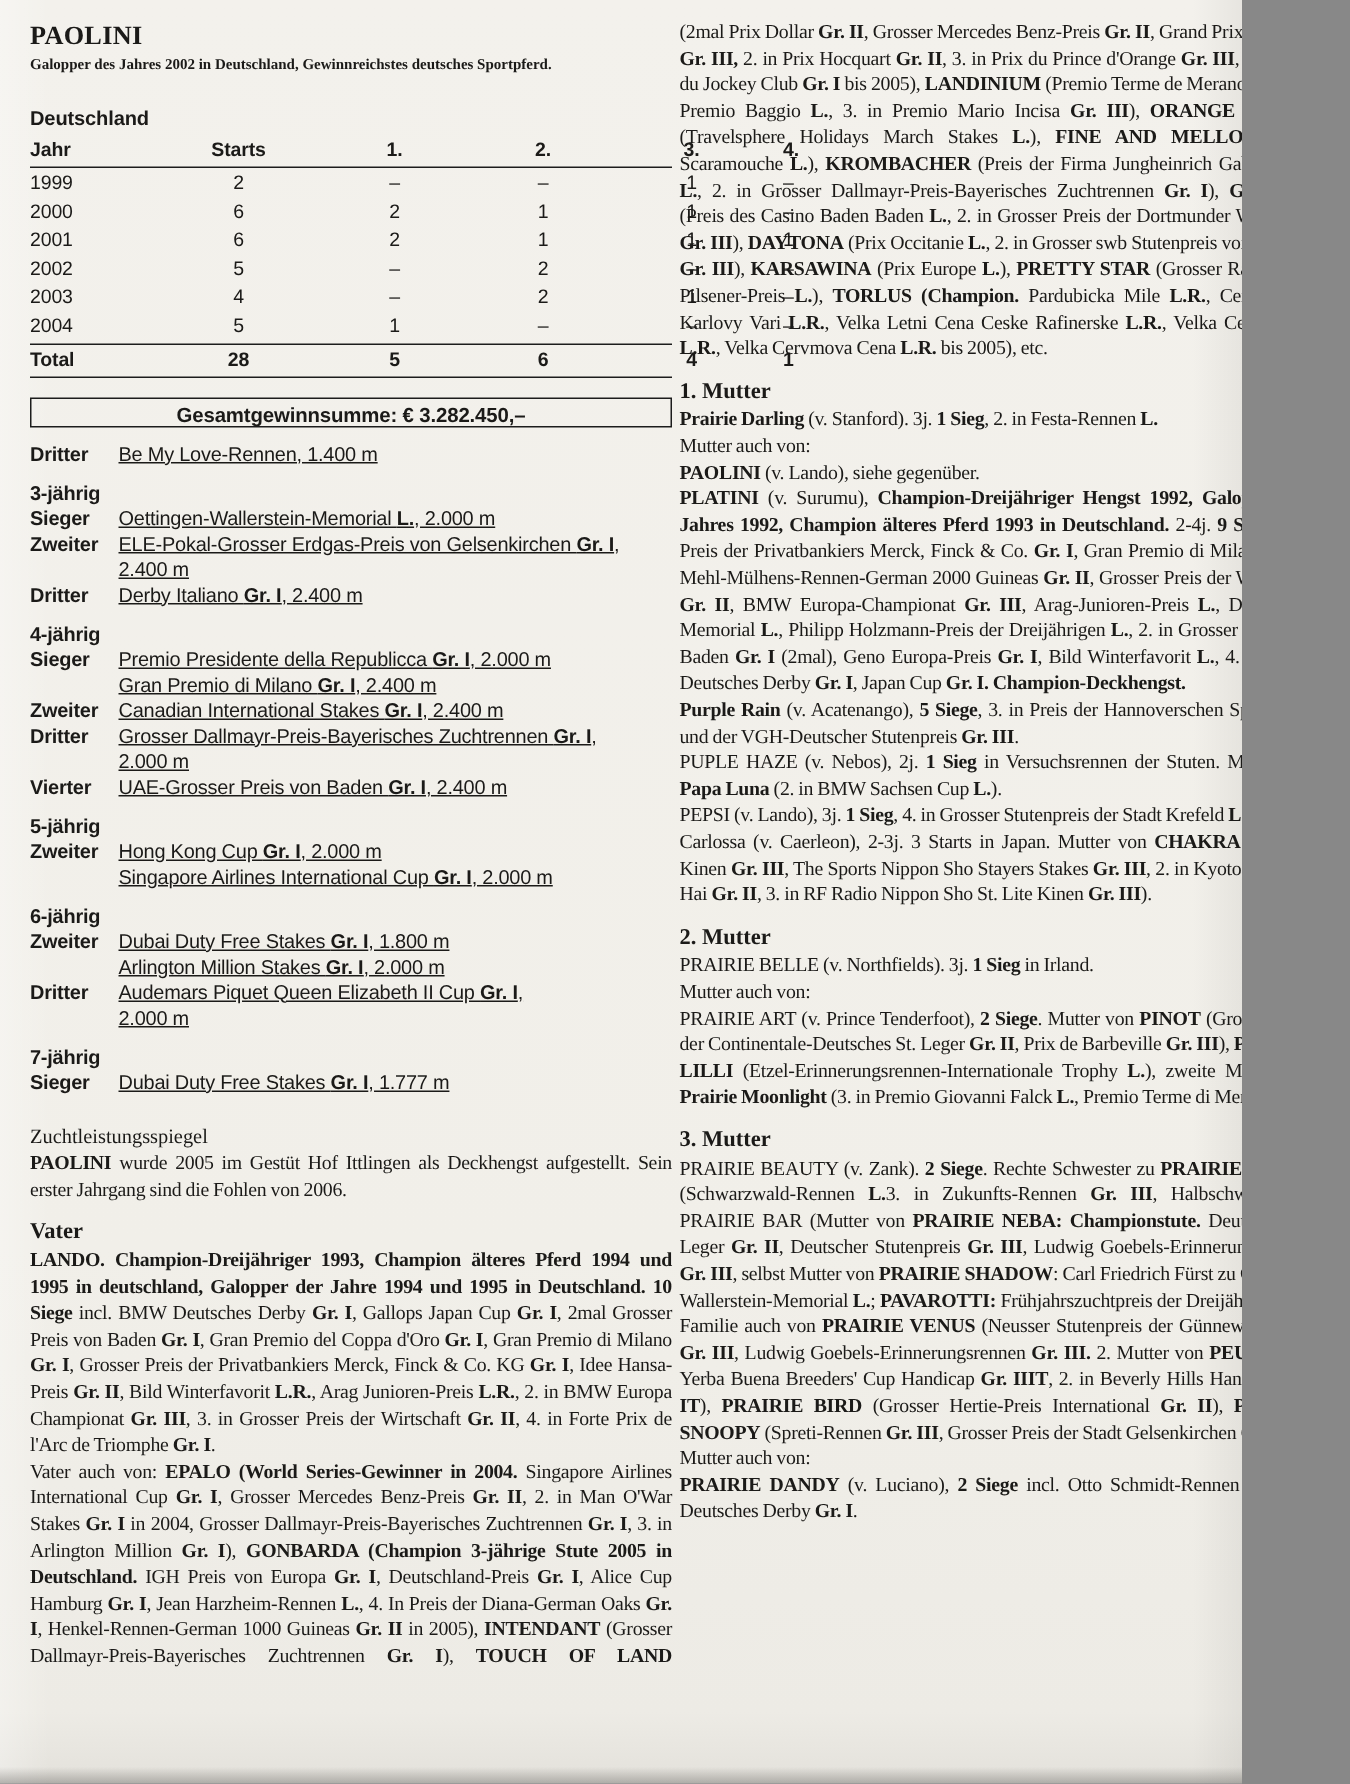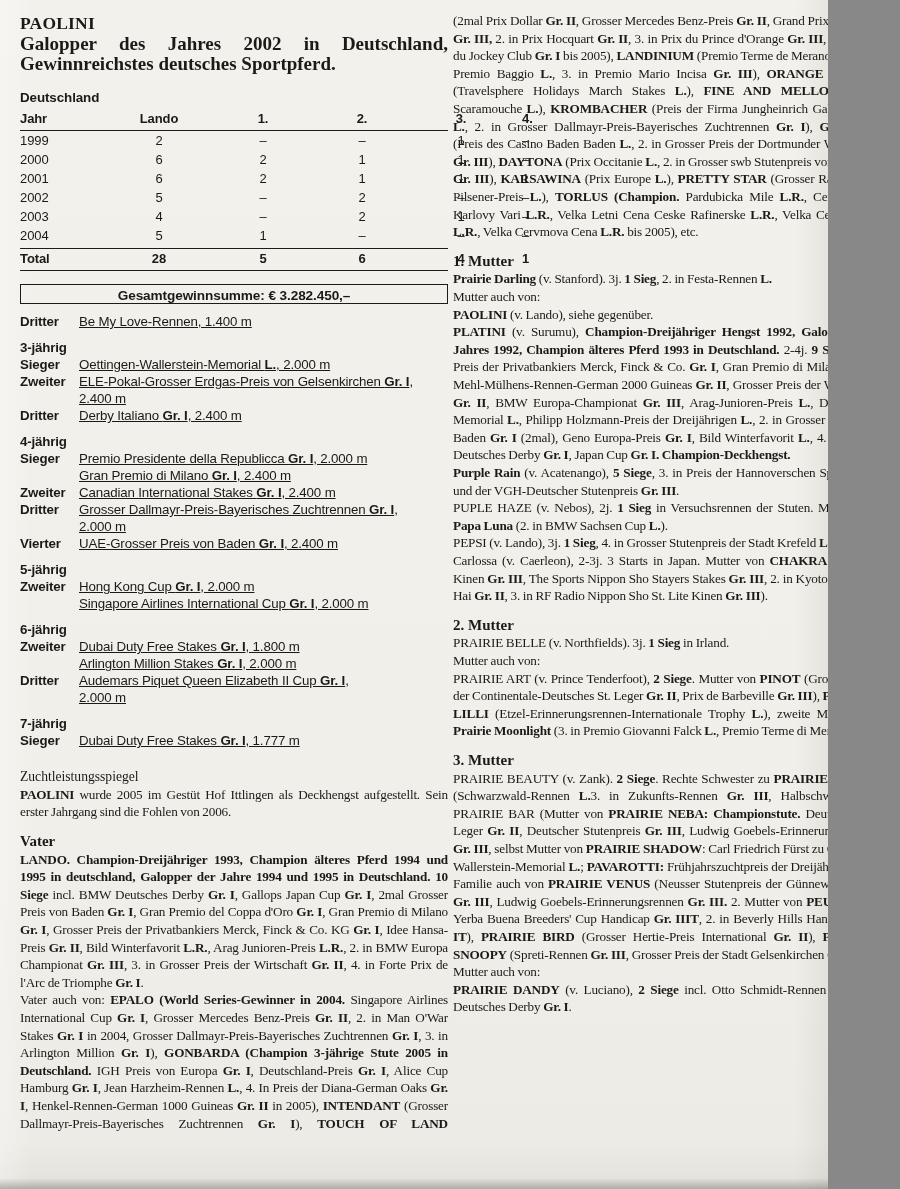--- a/index.html
+++ b/index.html
@@ -13,21 +13,21 @@
   }
   .page::after{
     content:"";position:absolute;left:0;right:0;bottom:0;height:11px;
     background:linear-gradient(180deg, rgba(110,108,104,0), rgba(110,108,104,.45));
     pointer-events:none;
   }
   .col-left{position:absolute;left:20px;top:14px;width:428px;}
   .col-right{position:absolute;left:453px;top:12px;width:424px;}
 
   .title{font-size:17.5px;line-height:18px;font-weight:bold;letter-spacing:.2px;}
-  .subtitle{font-size:19px;line-height:19.5px;font-weight:bold;text-align:justify;margin-top:2px;}
+  .subtitle{font-size:10px;line-height:19.5px;font-weight:bold;text-align:justify;margin-top:2px;}
 
   .renn-heading{font-family:"Liberation Sans",sans-serif;font-size:13.4px;font-weight:bold;margin-top:17px;letter-spacing:-.1px;}
   .renn-table{margin-top:5px;font-family:"Liberation Sans",sans-serif;font-size:13px;letter-spacing:-.1px;}
   .trow{display:grid;grid-template-columns:72px 86px 74px 76px 74px 1fr;line-height:16px;padding:1px 0;gap:24px;}
   .trow .tc{text-align:center;}
   .trow .tc.first{text-align:left;}
   .trow.header{font-weight:bold;border-bottom:1.5px solid #1c1c1c;padding-bottom:3px;}
   .trow.body{padding-top:2px;}
   .trow.total{font-weight:bold;border-top:1.5px solid #1c1c1c;border-bottom:1.6px solid #1c1c1c;margin-top:3px;padding:2px 0 3px;}
 
@@ -54,21 +54,21 @@
 <div class="page">
 
   <div class="col-left">
     <div class="title">PAOLINI</div>
     <div class="subtitle">Galopper des Jahres 2002 in Deutschland, Gewinnreichstes deutsches Sportpferd.</div>
 
     <div class="renn-heading">Deutschland</div>
     <div class="renn-table" id="renn-table">
         <div class="trow header">
           <div class="tc first">Jahr</div>
-          <div class="tc">Lando</div>
+          <div class="tc">Starts</div>
           <div class="tc">1.</div>
           <div class="tc">2.</div>
           <div class="tc">3.</div>
           <div class="tc">4.</div>
         </div>
         <div class="trow body">
           <div class="tc first">1999</div>
           <div class="tc">2</div>
           <div class="tc">–</div>
           <div class="tc">–</div>

